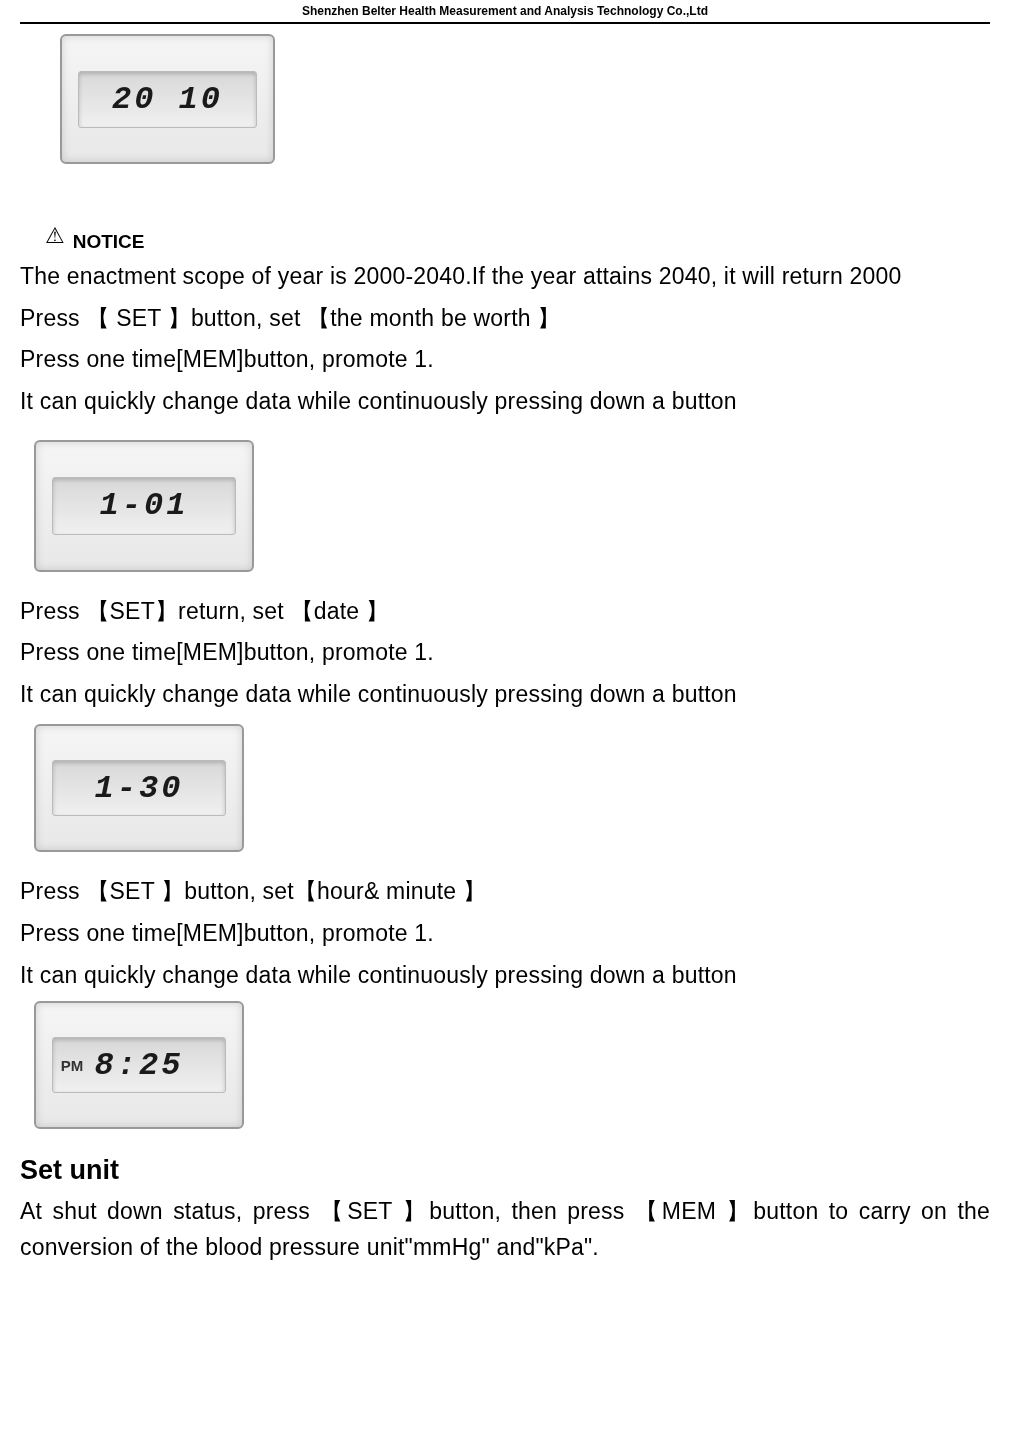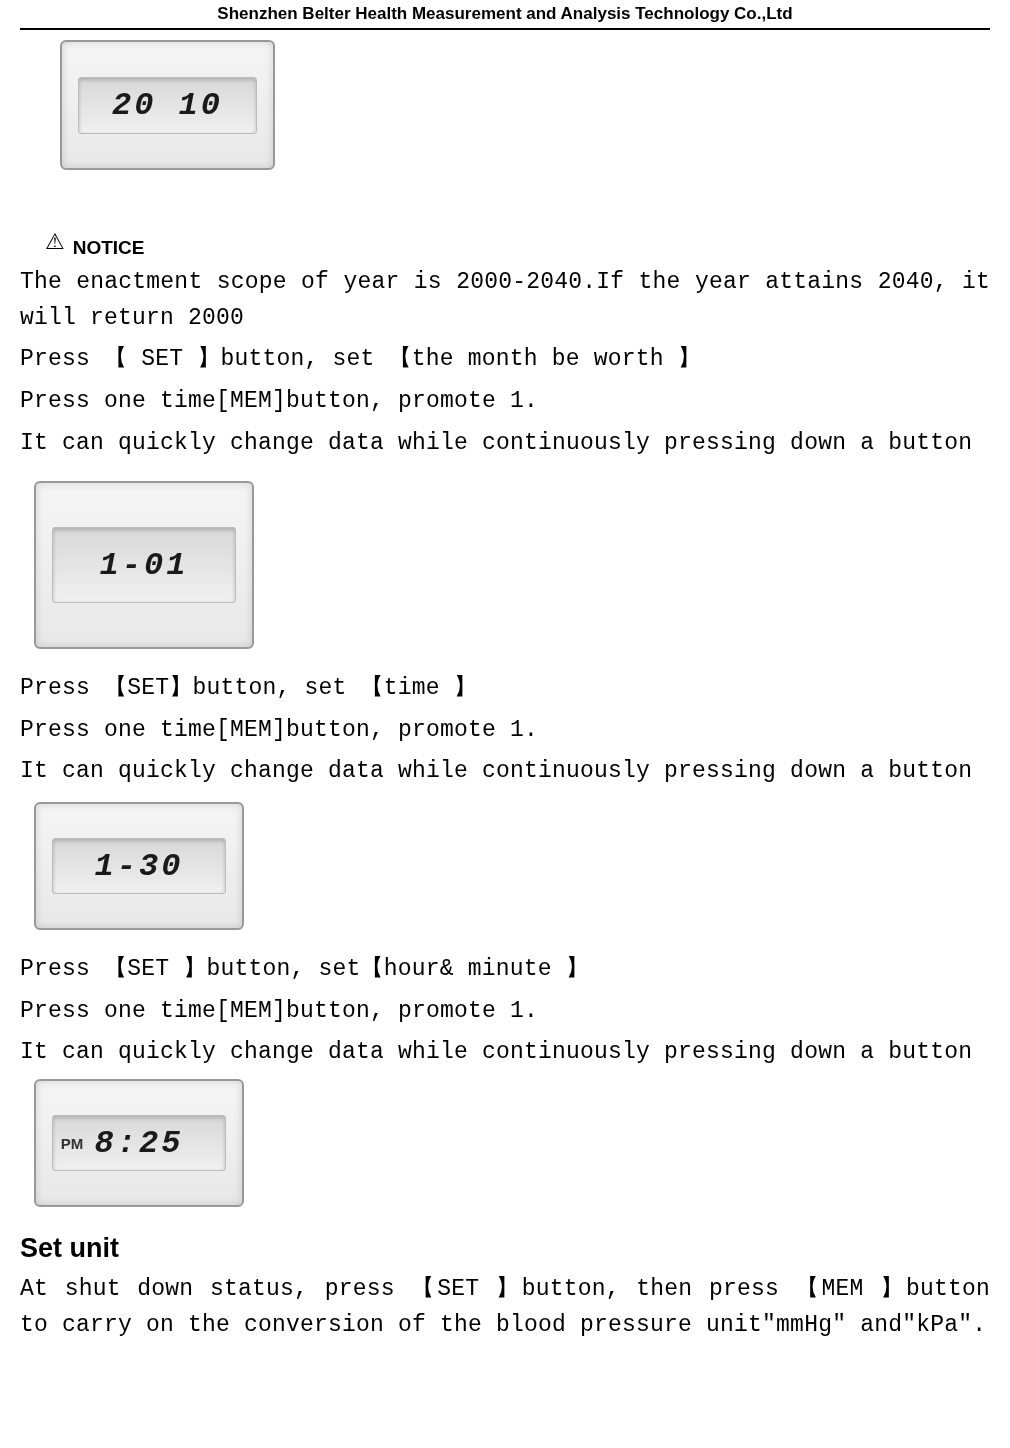--- a/index.html
+++ b/index.html
@@ -9,38 +9,38 @@
     }
     body {
       font-family: Verdana, Arial, sans-serif;
       background: #fff;
       width: 1010px;
       padding: 0 20px 30px 20px;
     }
     .header-title {
       text-align: center;
       font-weight: bold;
-      font-size: 17px;
+      font-size: 12px;
       padding: 4px 0;
       border-bottom: 2px solid #000;
       margin-bottom: 10px;
     }
     .lcd-box {
       border: 2px solid #999;
       border-radius: 6px;
       background: linear-gradient(to bottom, #f5f5f5, #e8e8e8);
       box-shadow: inset 0 0 8px rgba(0,0,0,0.15);
       display: inline-flex;
       align-items: center;
       justify-content: center;
       margin: 8px 0 20px 14px;
       padding: 6px;
     }
     .lcd-box.box1 { width: 215px; height: 130px; margin-top: 0; margin-left: 40px; }
-    .lcd-box.box2 { width: 220px; height: 168px; margin-top: 14px; }
+    .lcd-box.box2 { width: 220px; height: 132px; margin-top: 14px; }
     .lcd-box.box3 { width: 210px; height: 128px; margin-top: 6px; }
     .lcd-box.box4 { width: 210px; height: 128px; margin-top: 2px; }
     .lcd-inner {
       background: linear-gradient(to bottom, #d8d8d8, #f0f0f0);
       border: 1px solid #bbb;
       border-radius: 3px;
       width: 90%;
       height: 50%;
       display: flex;
       align-items: center;
@@ -78,21 +78,21 @@
       font-weight: bold;
       font-size: 19px;
       font-family: Arial, sans-serif;
       margin-top: 12px;
     }
     .para {
       font-size: 23px;
       line-height: 1.55;
       margin: 2px 0 6px 0;
       text-align: justify;
-      font-family: Liberation Mono, monospace;
+      font-family: Liberation Sans, sans-serif;
       letter-spacing: 0.2px;
     }
     .para.spaced {
       margin-top: 6px;
     }
     .section-heading {
       font-size: 27px;
       font-weight: bold;
       margin-top: 6px;
       margin-bottom: 8px;
@@ -121,21 +121,21 @@
 <p class="para spaced">Press 【 SET 】button, set  【the month be worth 】</p>
 <p class="para spaced">Press one time[MEM]button, promote 1.</p>
 <p class="para spaced">It can quickly change data while continuously pressing down a button</p>
 
 <div class="lcd-box box2">
   <div class="lcd-inner">
     <span class="lcd-text">1-01</span>
   </div>
 </div>
 
-<p class="para">Press 【SET】button, set 【time 】</p>
+<p class="para">Press 【SET】return, set 【date 】</p>
 <p class="para spaced">Press one time[MEM]button, promote 1.</p>
 <p class="para">It can quickly change data while continuously pressing down a button</p>
 
 <div class="lcd-box box3">
   <div class="lcd-inner">
     <span class="lcd-text">1-30</span>
   </div>
 </div>
 
 <p class="para">Press 【SET 】button, set【hour&amp; minute 】</p>

